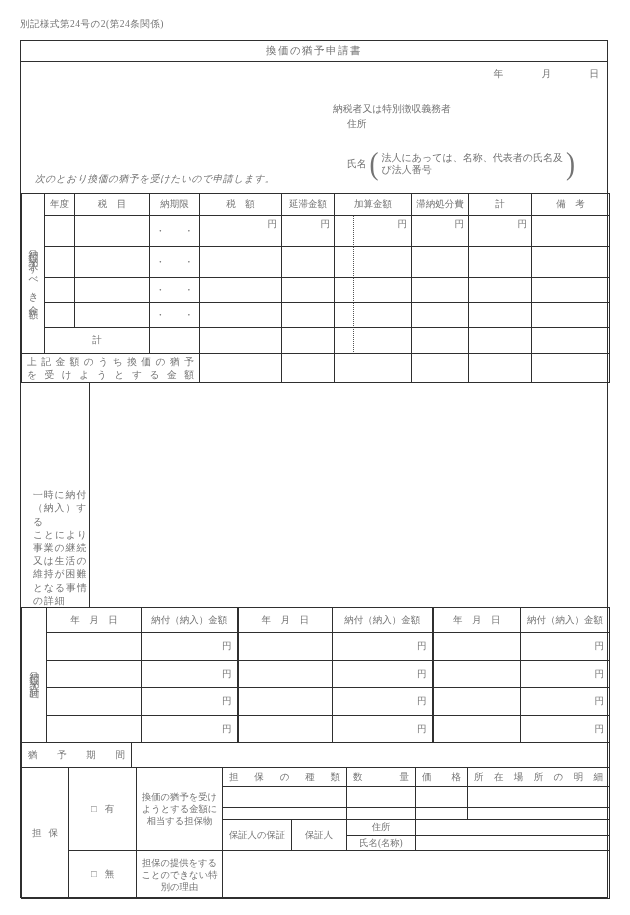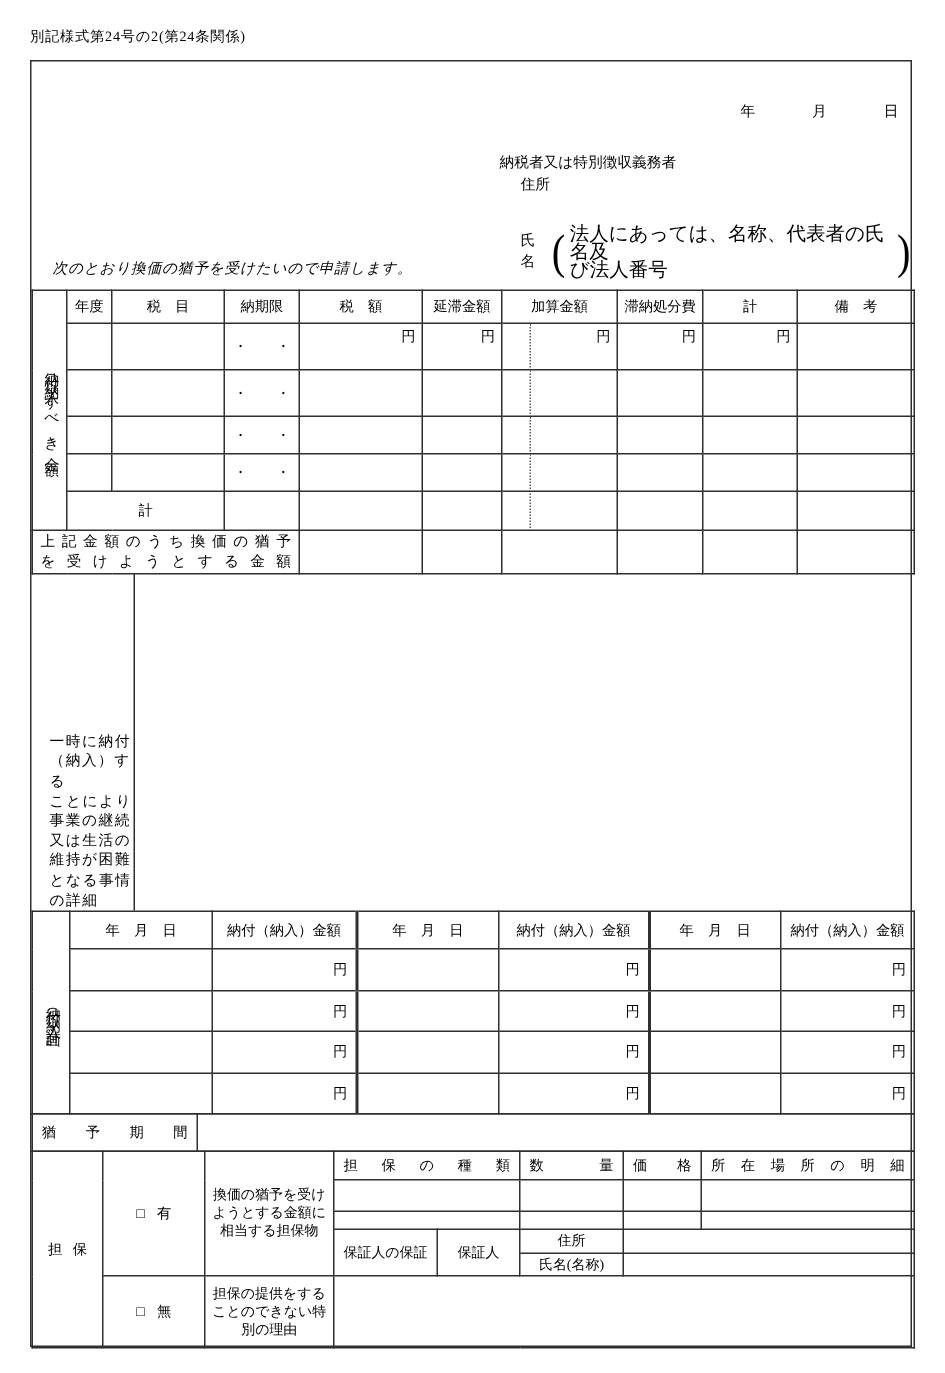--- a/index.html
+++ b/index.html
@@ -1,35 +1,35 @@
 <!DOCTYPE html>
 <html><head>
 <meta charset="utf-8">
 <style>
   * { box-sizing: border-box; }
   html,body { margin:0; padding:0; background:#ffffff; }
   .page {
     position:relative; width:630px; height:915px; background:#ffffff;
-    font-family:"Liberation Serif","DejaVu Serif",serif; color:#000000;
+    font-family:"Liberation Serif","DejaVu Serif",serif; color:#737373;
   }
   .doc-ref { position:absolute; left:20px; top:18px; font-size:9.5px; letter-spacing:.5px; }
   .outer { position:absolute; left:20px; top:40px; width:588px; height:858px; border:1px solid #2f2f2f; }
 
   .title-row { position:absolute; top:0; left:0; right:0; height:21px; border-bottom:1px solid #2f2f2f;
     display:flex; align-items:center; justify-content:center; font-size:10.5px; letter-spacing:1.5px; }
 
   .head { position:absolute; top:21px; left:0; right:0; height:131px; font-size:9.8px; }
   .date-line { position:absolute; top:6px; right:8px; display:flex; gap:38px; }
   .addressee { position:absolute; top:18px; left:14px; display:flex; align-items:center; gap:12px; }
   .addressee .lines { line-height:15px; }
   .taxpayer { position:absolute; top:40px; left:312px; line-height:14px; }
   .taxpayer .addr { margin-left:14px; margin-top:1px; }
   .name-row { display:flex; align-items:center; gap:3px; margin-left:14px; margin-top:19px; }
   .bparen { font-size:27px; font-weight:300; transform:scaleY(1.2); line-height:27px; }
-  .name-note { font-size:13px; line-height:12px; white-space:pre-line; }
+  .name-note { font-size:10px; line-height:12px; white-space:pre-line; }
   .app-sentence { position:absolute; left:14px; bottom:7px; letter-spacing:.5px;font-style:italic; }
 
   table { border-collapse:collapse; table-layout:fixed; width:100%; font-size:9.5px; }
   td,th { border:1px solid #2f2f2f; padding:0; font-weight:normal; text-align:center; vertical-align:middle; overflow:hidden; }
 
   .main-t { position:absolute; top:152px; left:0; }
   .plan-t { position:absolute; top:566px; left:0; }
   .period-t { position:absolute; top:701px; left:0; }
   .col-t { position:absolute; top:726px; left:0; }
 
@@ -57,20 +57,21 @@
   .small { font-size:9.3px; }
 </style>
 </head>
 <body>
 
 <div class="page">
   <div class="doc-ref">別記様式第24号の2(第24条関係)</div>
 
   <div class="outer">
 
+    <div class="title-row">換価の猶予申請書</div>
 
     <div class="head">
       <div class="date-line">
         <span>年</span>
         <span>月</span>
         <span>日</span>
       </div>
       <div class="taxpayer">
         <div>納税者又は特別徴収義務者</div>
         <div class="addr">住所</div>

